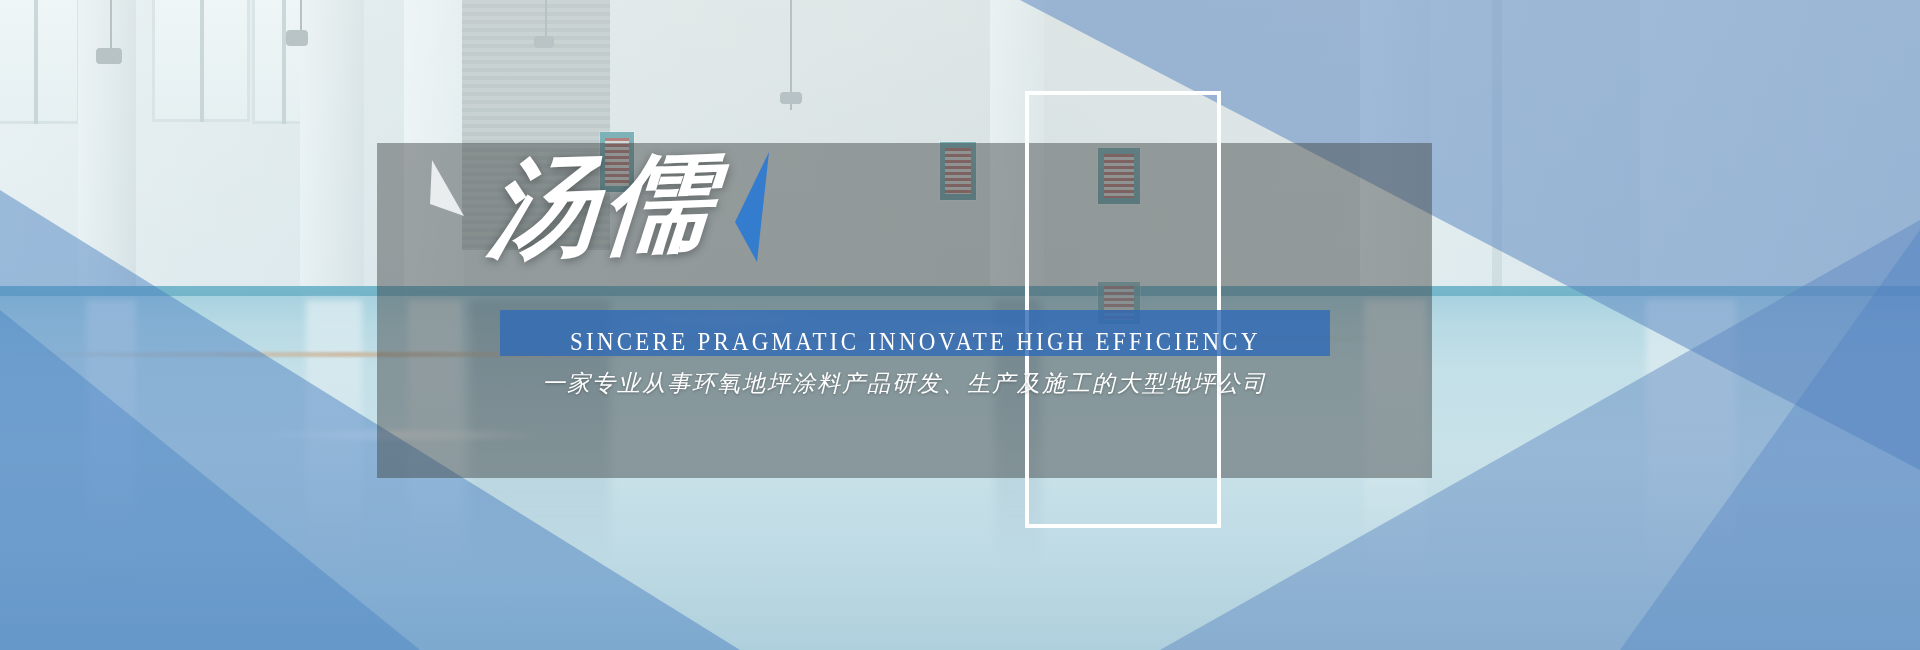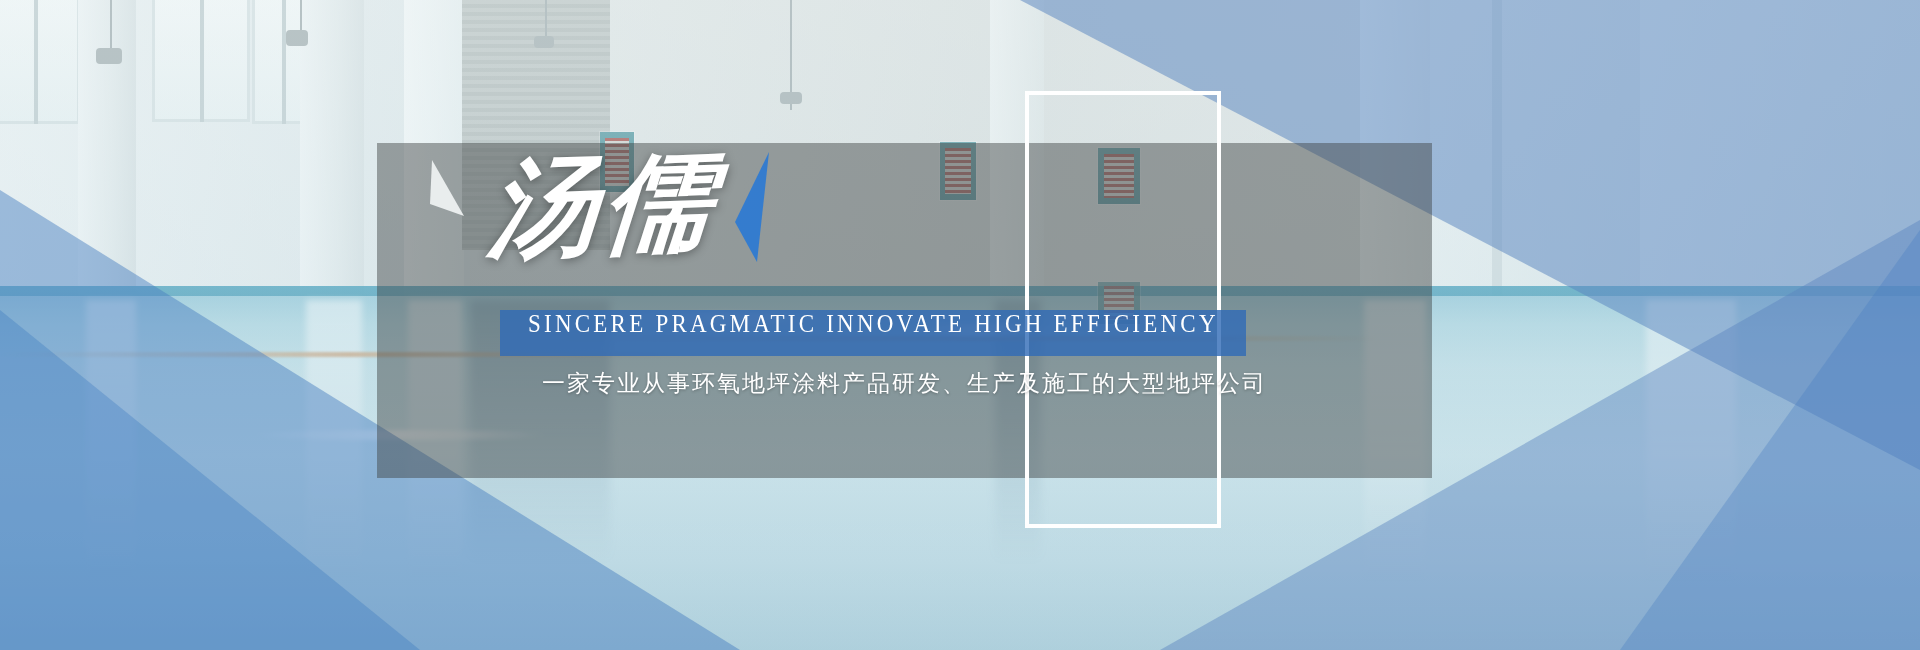--- a/index.html
+++ b/index.html
@@ -184,23 +184,23 @@
     font-size:46px; line-height:1;
     font-weight:700; font-style:italic;
     color:#2560b4;
     letter-spacing:10px;
     white-space:nowrap;
     text-shadow:0 0 6px rgba(255,255,255,.75), 1px 2px 3px rgba(255,255,255,.6);
   }
 
   
   .en-bar {
-    position:absolute; left:500px; top:310px; width:746px; height:46px;
+    position:absolute; left:500px; top:310px; width:830px; height:46px;
     background:rgba(48,106,183,.80);
-    display:flex; align-items:flex-start; justify-content:center;
+    display:flex; align-items:flex-end; justify-content:center;
   }
   .en-text {
     font-family:"Liberation Serif", serif;
     font-size:25px; color:#ffffff;
     letter-spacing:3.5px;
     white-space:nowrap;
     transform:scaleX(.92);
   }
 
   
@@ -303,17 +303,17 @@
     <div class="wedge-blue"></div>
 
     <div class="logo">汤儒</div>
 
 
     <div class="en-bar">
       <span class="en-text">SINCERE    PRAGMATIC    INNOVATE   HIGH EFFICIENCY</span>
     </div>
 
     <div class="desc-wrap">
-      <span class="desc-cn" style="position:static;display:inline-block;">一家专业从事环氧地坪涂料产品研发、生产及施工的大型地坪公司</span>
+      <span class="desc-cn" style="position:static;display:inline-block;font-style:italic;">一家专业从事环氧地坪涂料产品研发、生产及施工的大型地坪公司</span>
     </div>
 
   </div>
 </div>
 
 </body></html>

